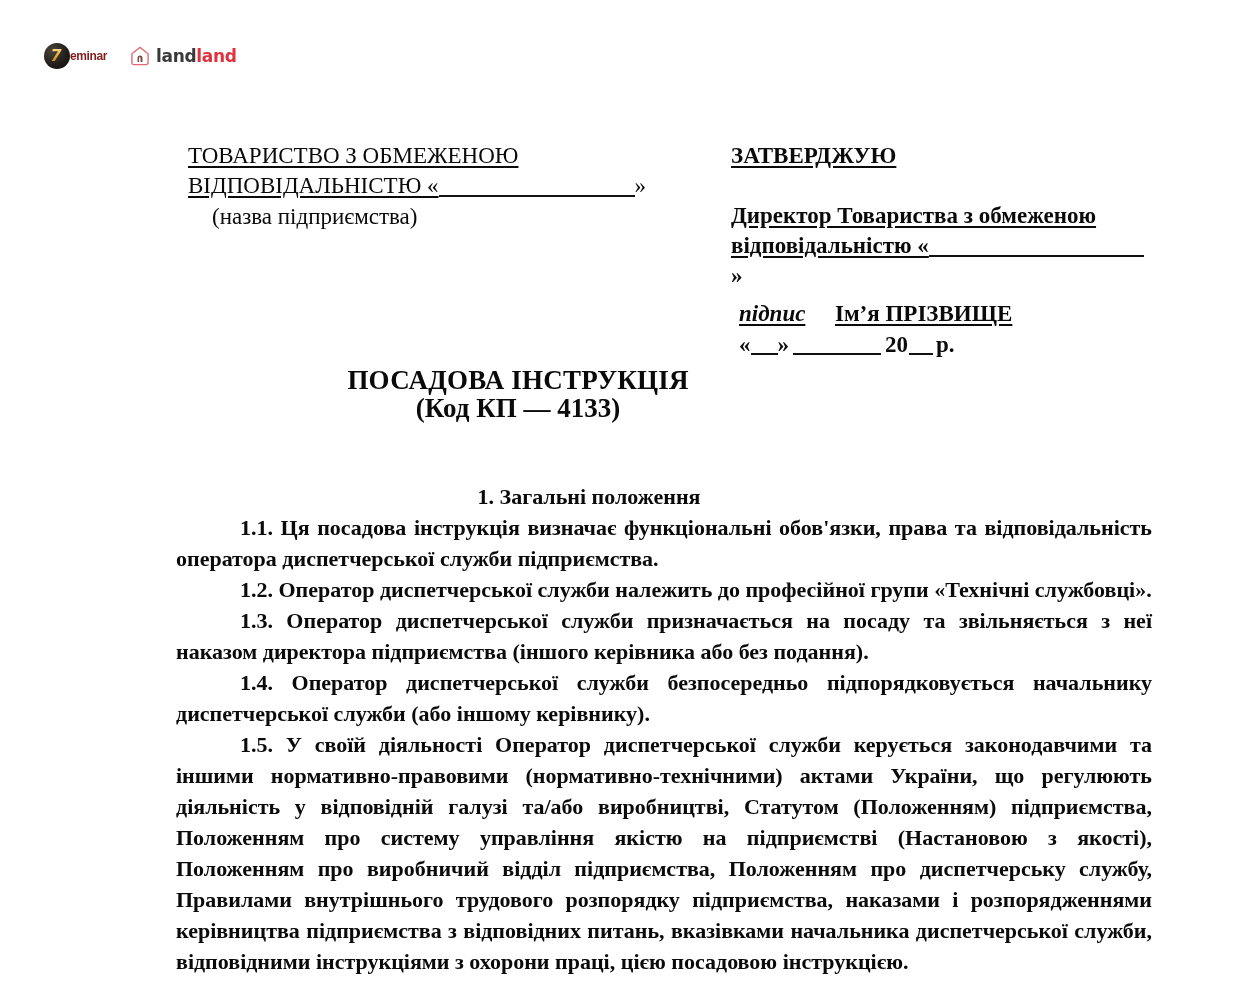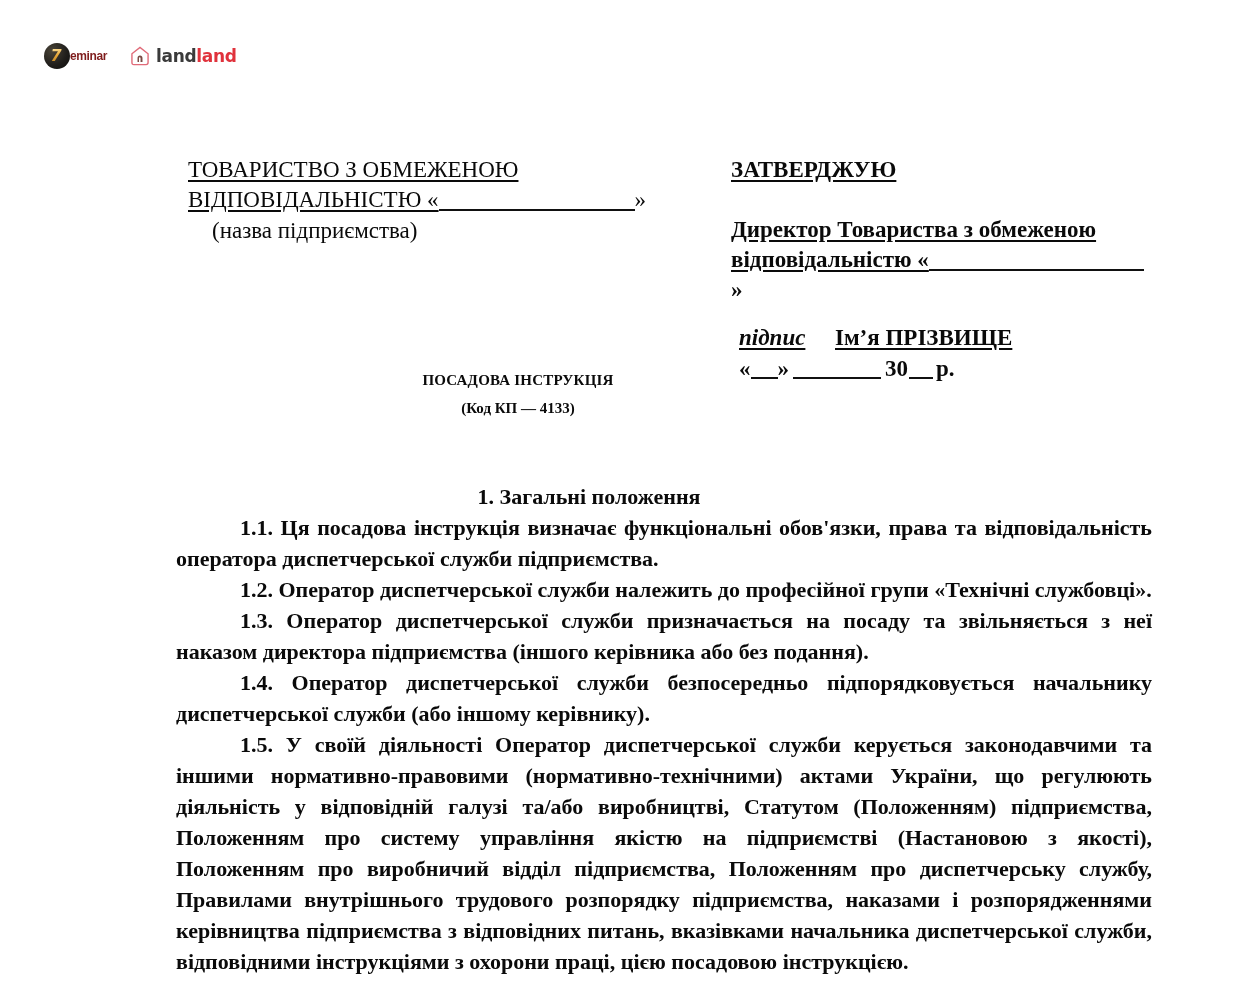--- a/index.html
+++ b/index.html
@@ -83,21 +83,21 @@
   .page {
     position: absolute;
     left: 0;
     top: 0;
     width: 1240px;
     height: 1002px;
   }
 
   .hdr {
     position: absolute;
-    top: 155px;
+    top: 141px;
     left: 0;
     width: 1044px;
     height: 180px;
   }
   .hdr-left {
     position: absolute;
     left: 188px;
     top: 0;
     width: 480px;
     font-size: 23px;
@@ -137,21 +137,21 @@
     margin-top: 1px;
   }
 
   .approve-title {
     display: inline-block;
     margin-left: 0;
   }
   .director-line { margin-top: 30px; }
 
   .sign-row {
-    margin-top: 18px;
+    margin-top: 8px;
     padding-left: 8px;
     display: flex;
     align-items: baseline;
   }
   .sign-podpys {
     font-style: italic;
     text-decoration: underline;
     text-underline-offset: 3px;
     width: 96px;
     display: inline-block;
@@ -191,21 +191,21 @@
   }
 
   
   .doc-title {
     position: absolute;
     top: 366px;
     left: 0;
     width: 1036px;
     text-align: center;
     font-weight: bold;
-    font-size: 15px;
+    font-size: 27px;
     line-height: 28px;
   }
   .doc-title .t1 { letter-spacing: 0.2px; }
 
   .section-heading {
     position: absolute;
     top: 484px;
     left: 0;
     width: 1178px;
     text-align: center;
@@ -272,21 +272,21 @@
         <span class="u">Директор Товариства з обмеженою</span><br>
         <span><span class="u">відповідальністю «</span><span class="blank-long2"></span><span>»</span></span>
       </div>
 
       <div class="sign-row">
         <span class="sign-podpys">підпис</span>
         <span class="sign-name">Ім’я ПРІЗВИЩЕ</span>
       </div>
 
       <div class="date-row">
-        <span>«</span><span class="date-blank-s"></span><span>»</span><span class="date-blank-m"></span><span>30</span><span class="date-blank-xs"></span><span>р.</span>
+        <span>«</span><span class="date-blank-s"></span><span>»</span><span class="date-blank-m"></span><span>20</span><span class="date-blank-xs"></span><span>р.</span>
       </div>
     </div>
 
   </div>
 
   <div class="doc-title">
     <div class="t1">ПОСАДОВА ІНСТРУКЦІЯ</div>
     <div>(Код КП — 4133)</div>
   </div>
 

